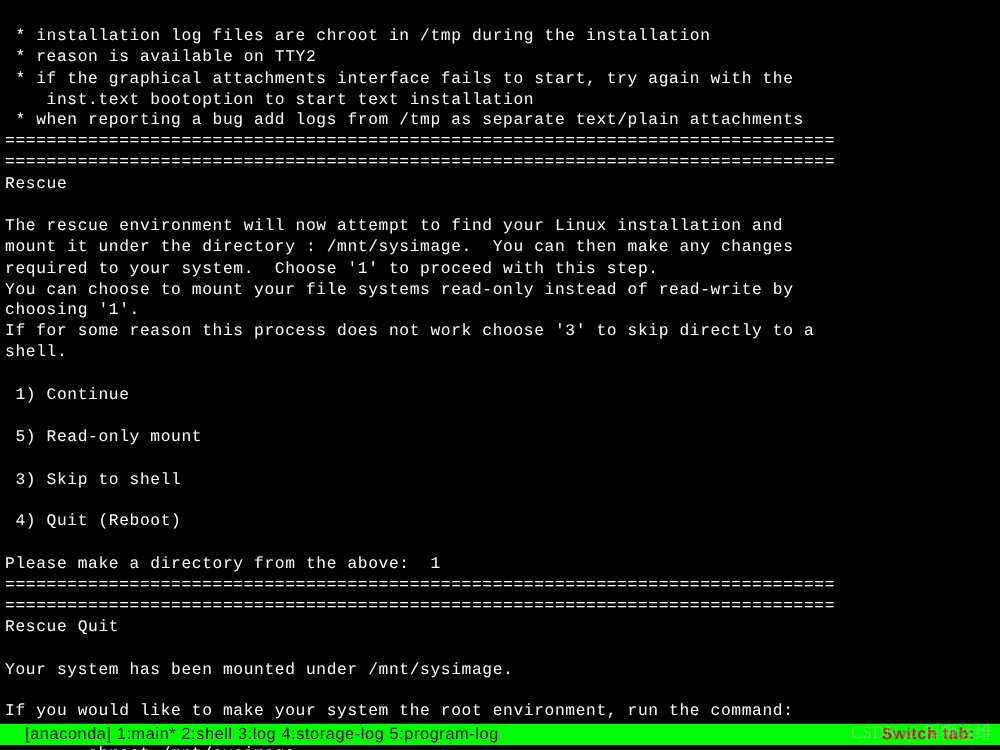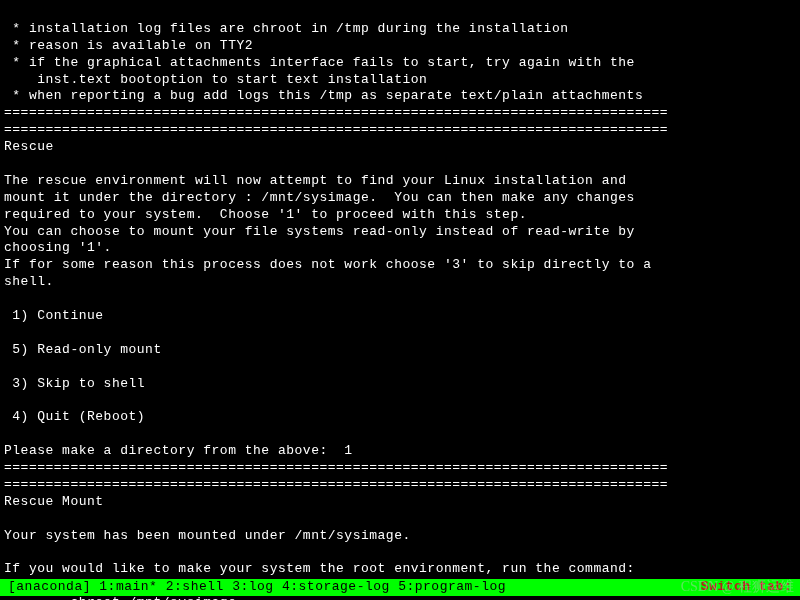--- a/index.html
+++ b/index.html
@@ -19,24 +19,24 @@
       white-space: pre;
       letter-spacing: 0.5px;
     }
     .status-bar {
       position: absolute;
       bottom: 4px;
       left: 0;
       width: 100%;
       background: #00ff00;
       color: #000;
-      padding: 0 8px;
+      padding: 0 20px;
       display: flex;
       justify-content: space-between;
-      font-family: Liberation Mono, monospace;
+      font-family: Liberation Sans, sans-serif;
       font-size: 13px;
       letter-spacing: 0.5px;
     }
     .status-tabs { color: #000; }
     .switch-tab { color: #b91c1c; font-weight: bold; }
     .watermark {
       position: absolute;
       bottom: 4px;
       right: 6px;
       color: rgba(200,200,200,0.45);
@@ -46,21 +46,21 @@
     }
   </style>
 </head>
 <body>
 
 <div class="terminal">
 <span> * installation log files are chroot in /tmp during the installation</span>
 <span> * reason is available on TTY2</span>
 <span> * if the graphical attachments interface fails to start, try again with the</span>
 <span>    inst.text bootoption to start text installation</span>
-<span> * when reporting a bug add logs this /tmp as separate text/plain attachments</span>
+<span> * when reporting a bug add logs from /tmp as separate text/plain attachments</span>
 <span>================================================================================</span>
 <span>================================================================================</span>
 <span>Rescue</span>
 
 <span>The rescue environment will now attempt to find your Linux installation and</span>
 <span>mount it under the directory : /mnt/sysimage.  You can then make any changes</span>
 <span>required to your system.  Choose '1' to proceed with this step.</span>
 <span>You can choose to mount your file systems read-only instead of read-write by</span>
 <span>choosing '1'.</span>
 <span>If for some reason this process does not work choose '3' to skip directly to a</span>
@@ -70,21 +70,21 @@
 
 <span> 5) Read-only mount</span>
 
 <span> 3) Skip to shell</span>
 
 <span> 4) Quit (Reboot)</span>
 
 <span>Please make a directory from the above:  </span><span>1</span>
 <span>================================================================================</span>
 <span>================================================================================</span>
-<span>Rescue Mount</span>
+<span>Rescue Quit</span>
 
 <span>Your system has been mounted under /mnt/sysimage.</span>
 <span></span>
 <span>If you would like to make your system the root environment, run the command:</span>
 <span></span>
 <span>        chroot /mnt/sysimage</span>
 
 </div>
 
 <div class="status-bar">

